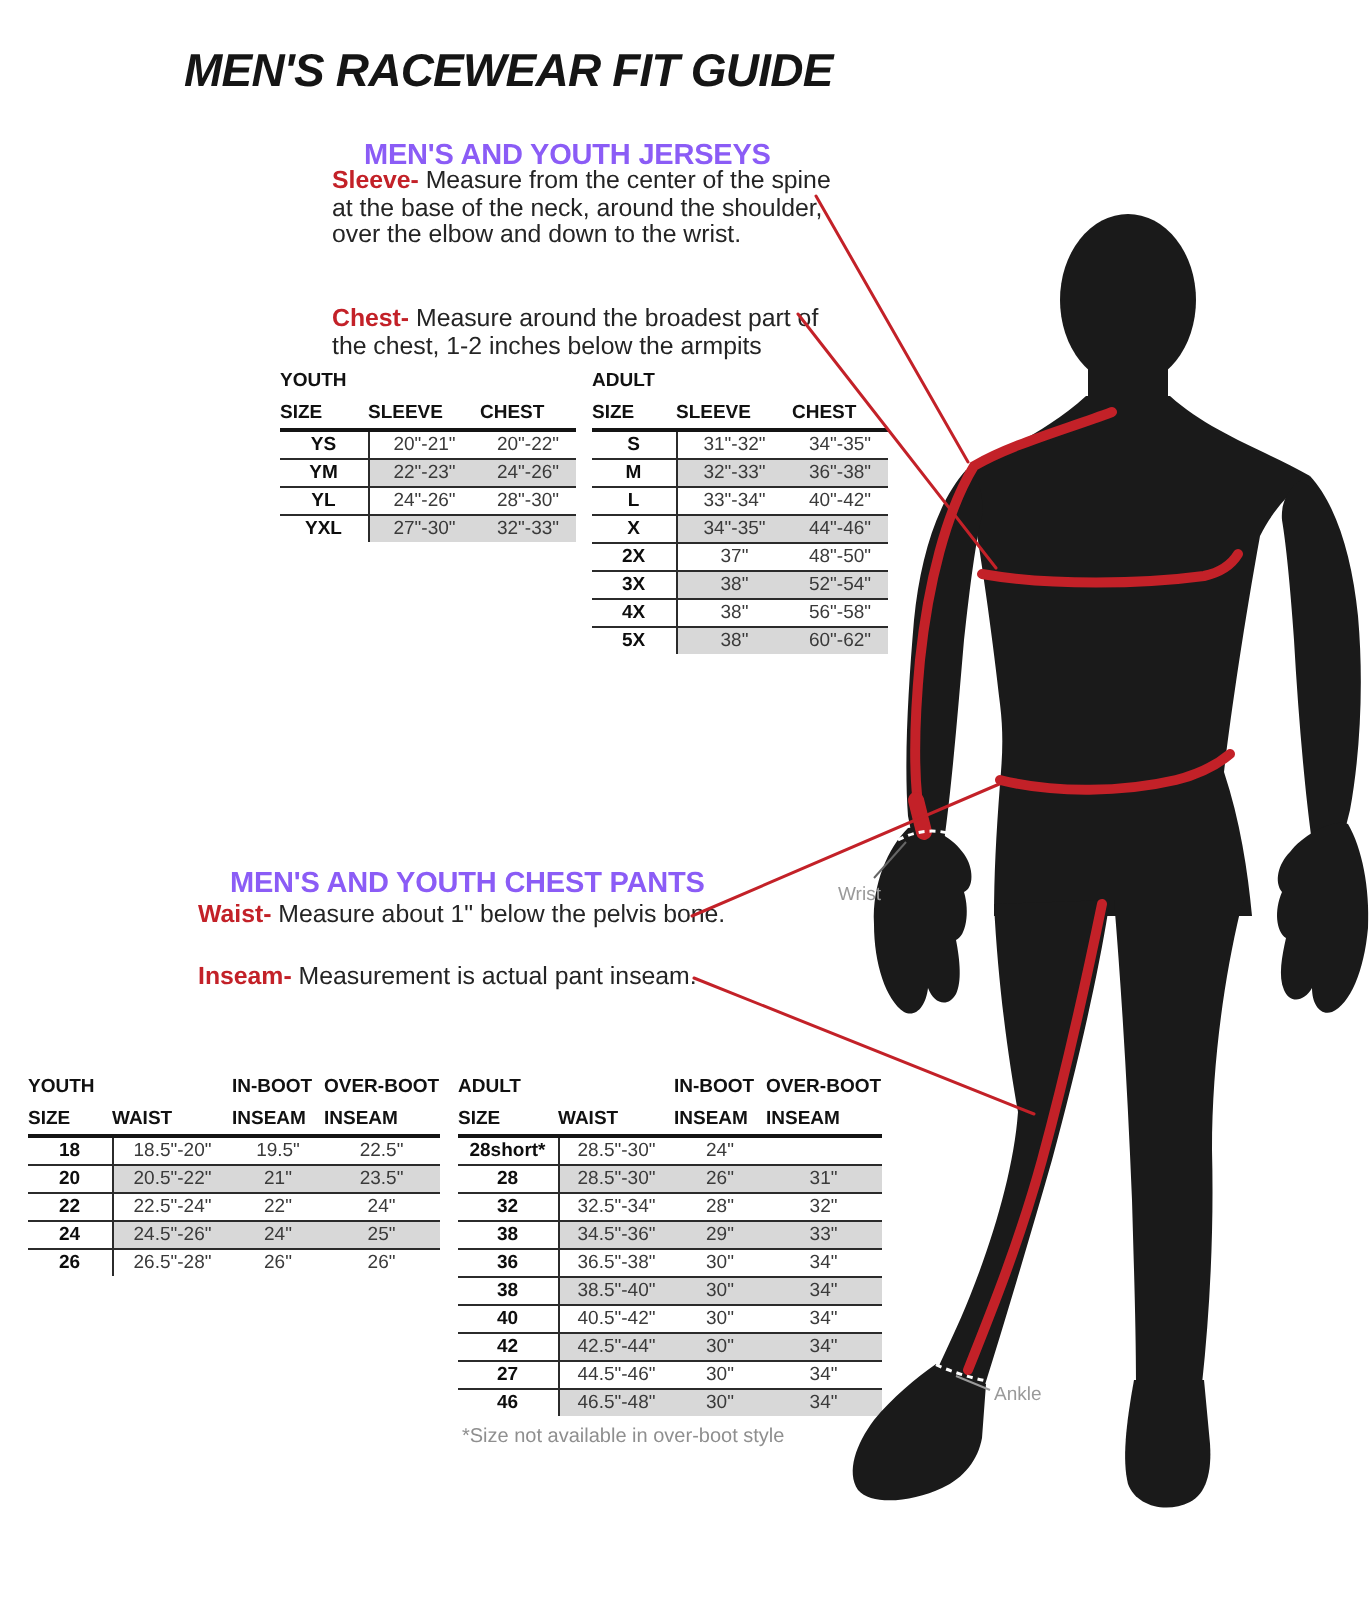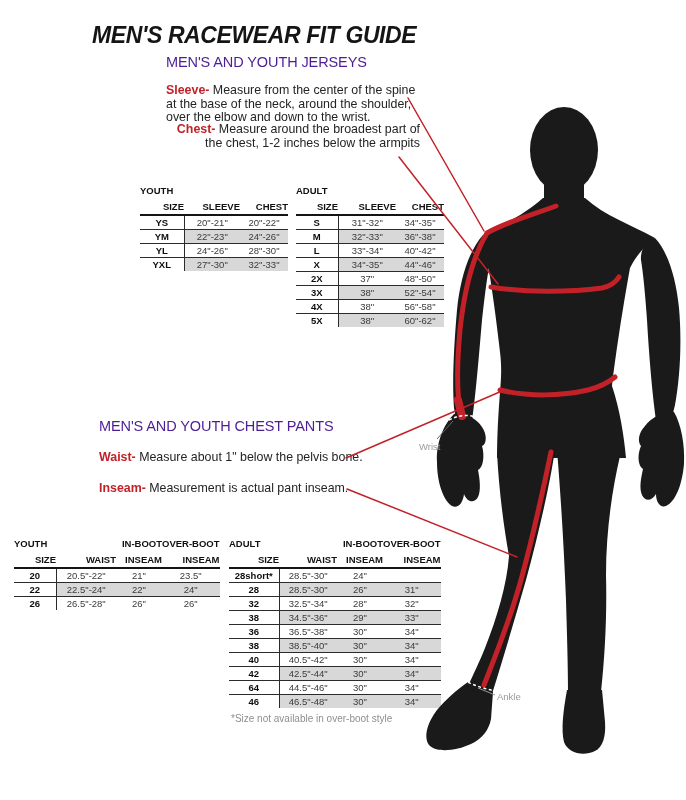--- a/index.html
+++ b/index.html
@@ -6,29 +6,29 @@
   .canvas{
     position:relative;width:686px;height:800px;background:#fff;overflow:hidden;
     font-family:"Liberation Sans","DejaVu Sans",sans-serif;color:#1d1d1d;
   }
   .abs{position:absolute;}
   .page-title{
     font-style:italic;font-weight:bold;font-size:23px;letter-spacing:-0.4px;
     color:#151515;margin:0;white-space:nowrap;
   }
   .section-heading{
-    font-weight:normal;font-size:14.5px;letter-spacing:-0.1px;color:#4c1d95;margin:0;white-space:nowrap;
+    font-weight:bold;font-size:14.5px;letter-spacing:-0.1px;color:#8b5cf6;margin:16px;white-space:nowrap;
   }
   .note{font-size:12.4px;line-height:13.6px;margin:0;color:#242424;}
   .note .red{color:#c32128;font-weight:bold;}
   .footnote{font-size:10px;color:#8f8f8f;margin:0;}
 
   table.fit-table{border-collapse:collapse;table-layout:fixed;}
   .fit-table th{
-    font-weight:bold;font-size:9.5px;color:#111;text-align:right;
+    font-weight:bold;font-size:9.5px;color:#111;text-align:left;
     padding:0;height:15px;vertical-align:bottom;line-height:14px;white-space:nowrap;
   }
   .fit-table tr.group-row th:first-child{text-align:left;}
   .fit-table tr.cols-row th{border-bottom:2px solid #141414;height:16px;}
   .fit-table td{
     font-size:9.5px;color:#3a3a3a;text-align:center;padding:0;height:13px;
     line-height:13px;border-bottom:1px solid #2b2b2b;white-space:nowrap;
   }
   .fit-table td:first-child{font-weight:bold;color:#0d0d0d;border-right:1.5px solid #2b2b2b;}
   .fit-table tbody tr:nth-child(even) td:not(:first-child){background:#d8d8d8;}
@@ -44,21 +44,21 @@
 <div class="canvas">
 
   <div class="layer-ui">
 
     <h1 class="abs page-title" style="left:92px;top:22px;">MEN'S RACEWEAR FIT GUIDE</h1>
 
     <h2 class="abs section-heading" style="left:166px;top:54px;">MEN'S AND YOUTH JERSEYS</h2>
 
     <p class="abs note" style="left:166px;top:84px;width:254px;"><span class="red">Sleeve-</span><span> Measure from the center of the spine at the base of the neck, around the shoulder, over the elbow and down to the wrist.</span></p>
 
-    <p class="abs note" style="left:166px;top:123px;width:254px;text-align:right;"><span class="red">Chest-</span><span> Measure around the broadest part of the chest, 1-2 inches below the armpits</span></p>
+    <p class="abs note" style="left:166px;top:153px;width:254px;"><span class="red">Chest-</span><span> Measure around the broadest part of the chest, 1-2 inches below the armpits</span></p>
 
     <div class="abs" style="left:140px;top:183px;">
       <table class="fit-table">
         <colgroup>
             <col style="width:44px">
             <col style="width:56px">
             <col style="width:48px">
           </colgroup>
         <thead>
           <tr class="group-row">
@@ -184,30 +184,42 @@
           </tr>
           <tr class="cols-row">
             <th>SIZE</th>
             <th>WAIST</th>
             <th>INSEAM</th>
             <th>INSEAM</th>
           </tr>
         </thead>
         <tbody>
             <tr>
+              <td>18</td>
+              <td>18.5"-20"</td>
+              <td>19.5"</td>
+              <td>22.5"</td>
+            </tr>
+            <tr>
               <td>20</td>
               <td>20.5"-22"</td>
               <td>21"</td>
               <td>23.5"</td>
             </tr>
             <tr>
               <td>22</td>
               <td>22.5"-24"</td>
               <td>22"</td>
               <td>24"</td>
+            </tr>
+            <tr>
+              <td>24</td>
+              <td>24.5"-26"</td>
+              <td>24"</td>
+              <td>25"</td>
             </tr>
             <tr>
               <td>26</td>
               <td>26.5"-28"</td>
               <td>26"</td>
               <td>26"</td>
             </tr>
           </tbody>
       </table>
     </div>
@@ -277,21 +289,21 @@
               <td>30"</td>
               <td>34"</td>
             </tr>
             <tr>
               <td>42</td>
               <td>42.5"-44"</td>
               <td>30"</td>
               <td>34"</td>
             </tr>
             <tr>
-              <td>64</td>
+              <td>27</td>
               <td>44.5"-46"</td>
               <td>30"</td>
               <td>34"</td>
             </tr>
             <tr>
               <td>46</td>
               <td>46.5"-48"</td>
               <td>30"</td>
               <td>34"</td>
             </tr>

